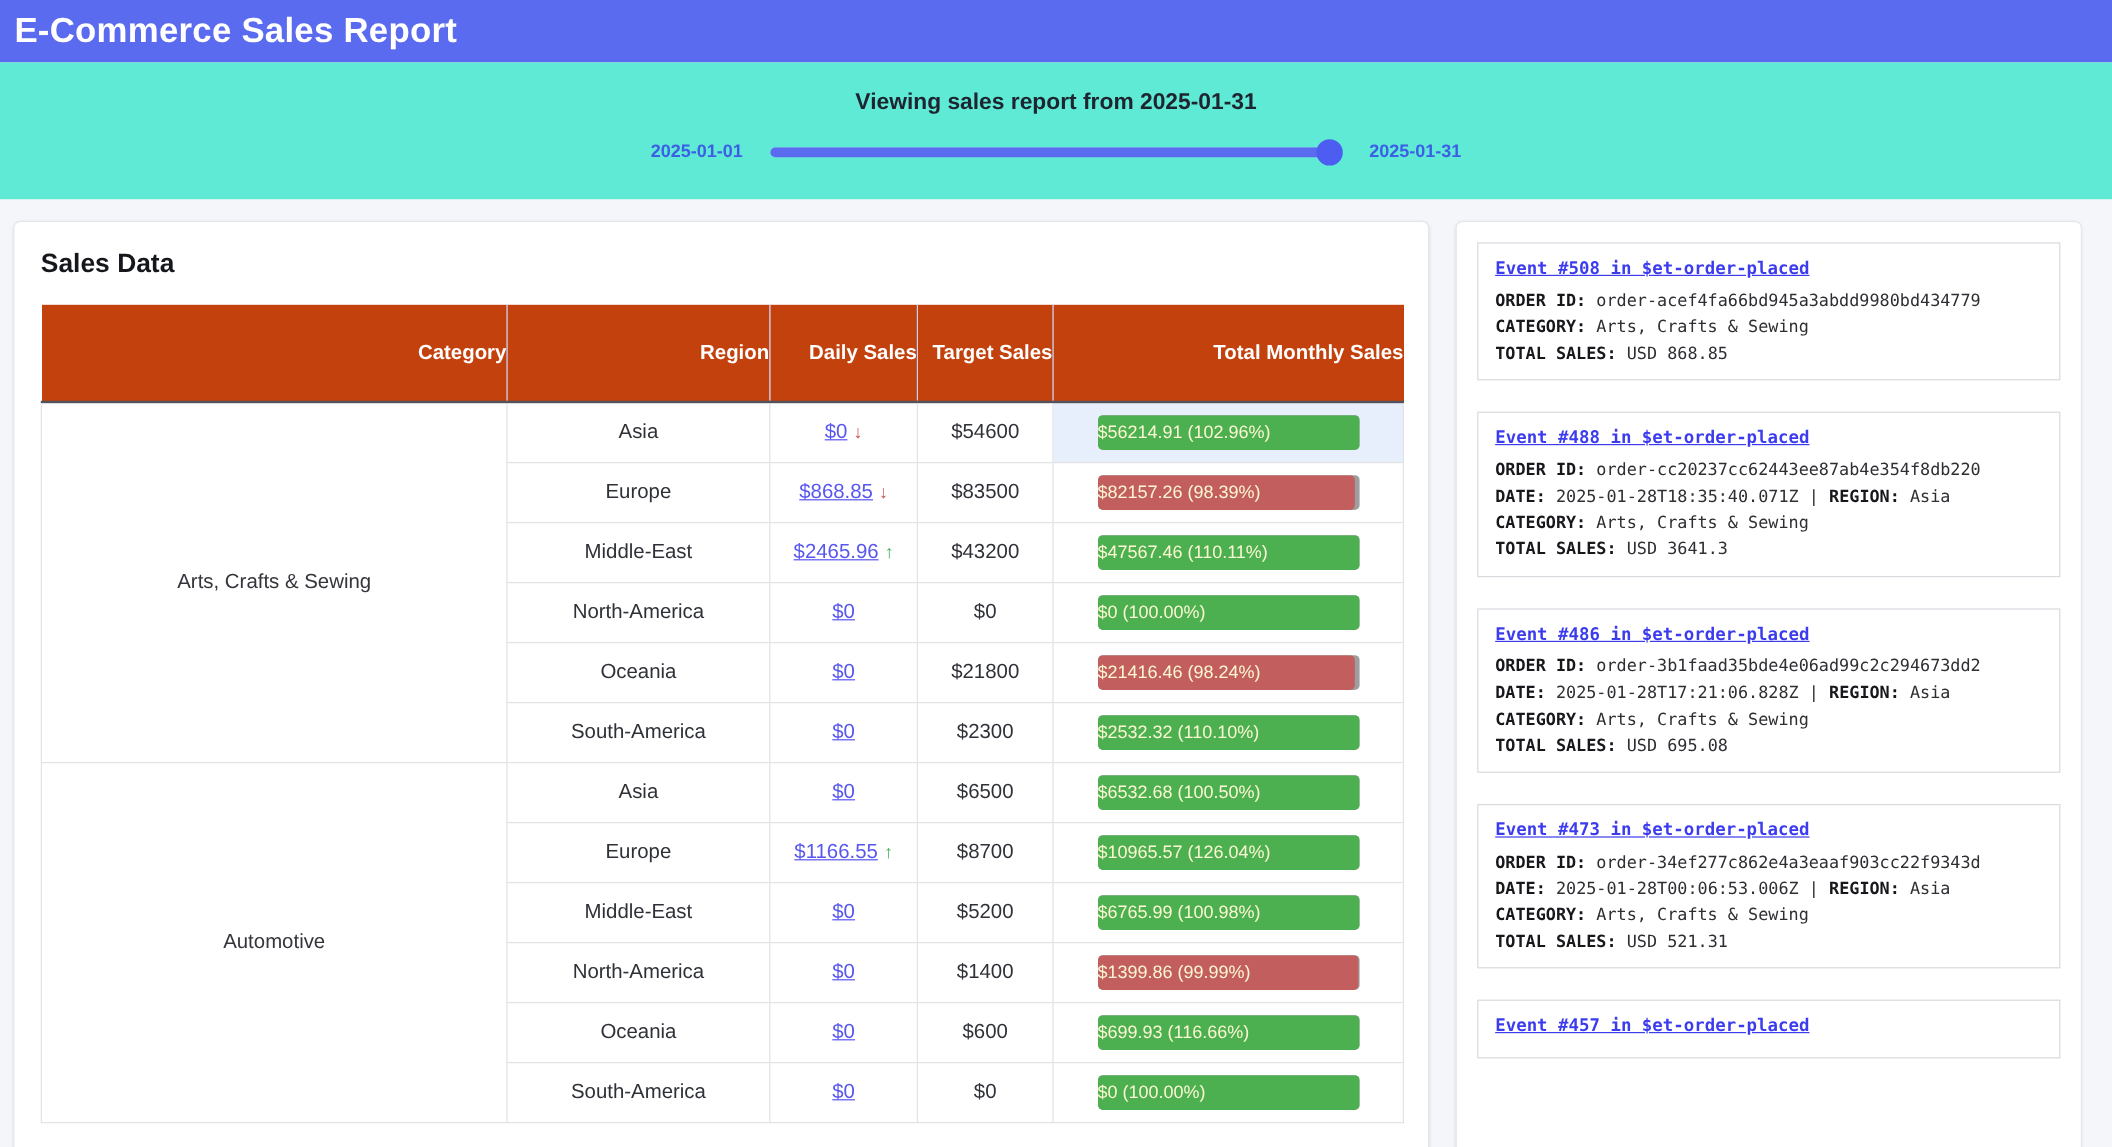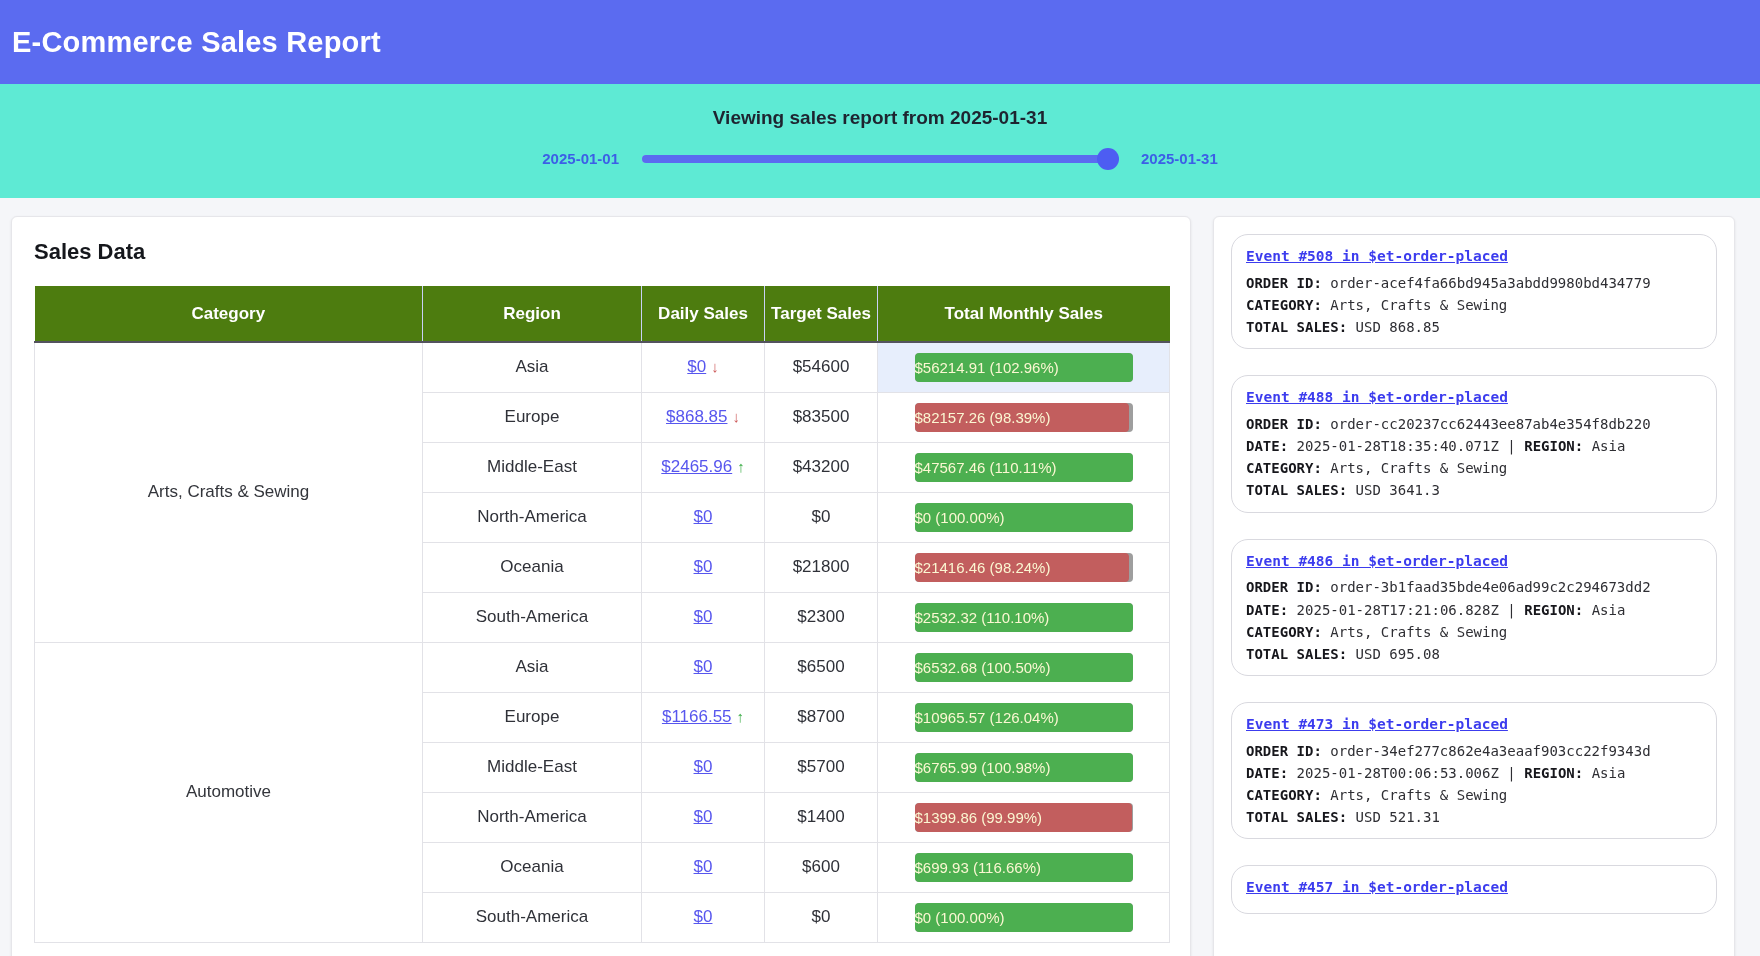--- a/index.html
+++ b/index.html
@@ -1,20 +1,20 @@
 <!DOCTYPE html>
 <html><head>
 <meta charset="utf-8">
 <style>
   * { margin:0; padding:0; box-sizing:border-box; }
   html,body { width:1760px; height:956px; overflow:hidden; }
   body { background:#f5f6f9; font-family:"Liberation Sans", sans-serif; }
 
   
-  .app-header { height:84px; background:#5b6bf0; display:flex; align-items:center; padding-left:12px; }
+  .app-header { height:52px; background:#5b6bf0; display:flex; align-items:center; padding-left:12px; }
   .app-header h1 { color:#ffffff; font-size:29px; font-weight:bold; letter-spacing:0.2px; }
 
   
   .slider-section { height:114px; background:#5eead4; text-align:center; }
   .slider-title { padding-top:23px; font-size:19px; font-weight:bold; color:#1e2430; }
   .slider-row { margin-top:21px; display:flex; align-items:center; justify-content:center; gap:23px;text-align:center; }
   .slider-label { font-size:15px; font-weight:bold; color:#3c5fe6; }
   .track { width:476px; height:8px; background:#aebdf5; border-radius:4px; position:relative; cursor:pointer; }
   .fill { height:100%; background:#5b6bf0; border-radius:4px; position:relative; }
   .thumb { position:absolute; right:-1px; top:50%; transform:translateY(-50%); width:22px; height:22px;
@@ -23,40 +23,40 @@
   
   .main { display:flex; gap:22px; padding:18px 0 0 11px; align-items:flex-start; }
   .card { background:#ffffff; border:1px solid #e6e6ea; border-radius:6px;
           box-shadow:0 1px 3px rgba(0,0,0,0.08); }
   .left-card { width:1180px; min-height:920px; padding:22px; }
   .card-title { font-size:22px; font-weight:bold; color:#15171c; margin-bottom:21px; }
 
   
   table { border-collapse:collapse; width:1135px; table-layout:fixed; font-size:17px; color:#2f3138; }
   col.c-cat{width:388px;} col.c-reg{width:219px;} col.c-day{width:123px;} col.c-tgt{width:113px;} col.c-tot{width:292px;}
-  thead th { background:#4d7c0f; color:#ffffff; font-weight:bold; height:56px; font-size:17px;
-             border-right:1px solid #c9d1f7; vertical-align:middle; }
+  thead th { background:#c2410c; color:#ffffff; font-weight:bold; height:81px; font-size:17px;
+             border-right:1px solid #c9d1f7; vertical-align:middle;text-align:right; }
   thead th:last-child { border-right:none; }
   thead tr { border-bottom:2px solid #53535e; }
   tbody td { border:1px solid #e2e2e7; text-align:center; height:50px; vertical-align:middle; background:#ffffff; }
   td.cat { font-size:17px; color:#33353b; }
   a.daily-link { color:#5756ee; text-decoration:underline; }
   .arrow { margin-left:5px; font-size:15px; }
   .arrow.up { color:#3fae4a; }
   .arrow.down { color:#cd5c5c; }
   td.hl { background:#e7eefc; }
   .badge-track { width:218px; height:29px; margin:0 auto; background:#9e9e9e; border-radius:4px; overflow:hidden; }
   .badge-fill { height:100%; border-radius:4px; display:flex; align-items:center; 
                 font-size:15px; color:#fbf7d2; white-space:nowrap; }
   .badge-fill.green { background:#4caf50; }
   .badge-fill.red { background:#c25e5e; }
 
   
   .event-panel { width:522px; min-height:920px; padding:17px; }
-  .event-card { border:1px solid #d9d9df; border-radius:17px; background:#ffffff; padding:10px 14px;
+  .event-card { border:1px solid #d9d9df; border-radius:0; background:#ffffff; padding:10px 14px;
                 margin-bottom:26px; font-family:"DejaVu Sans Mono", monospace; font-size:14px;
                 line-height:1.58; color:#2e2e33; overflow:hidden; white-space:nowrap; }
   .event-title { display:inline-block; color:#3c3cee; font-weight:bold; text-decoration:underline;
                  font-size:14.5px; margin-bottom:4px; }
   .lbl { font-weight:bold; color:#17171c; }
 </style>
 </head>
 <body>
 
 <header class="app-header">
@@ -194,21 +194,21 @@
               <div class="badge-track">
                 <div class="badge-fill green" style="width: 100%;">
                   <span>$10965.57 (126.04%)</span>
                 </div>
               </div>
             </td>
         </tr>
         <tr>
           <td>Middle-East</td>
           <td><a href="#" class="daily-link">$0</a></td>
-          <td>$5700</td>
+          <td>$5200</td>
           <td>
               <div class="badge-track">
                 <div class="badge-fill green" style="width: 100%;">
                   <span>$6765.99 (100.98%)</span>
                 </div>
               </div>
             </td>
         </tr>
         <tr>
           <td>North-America</td>

